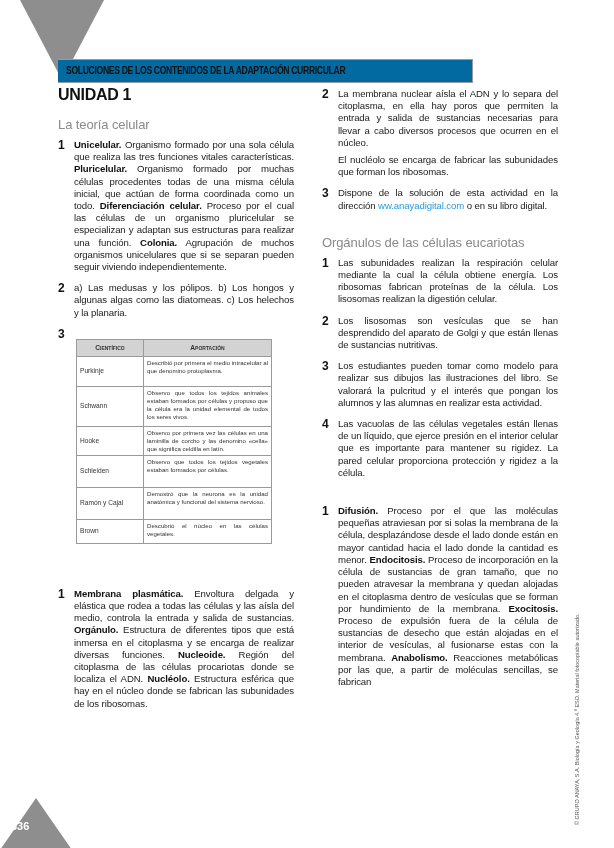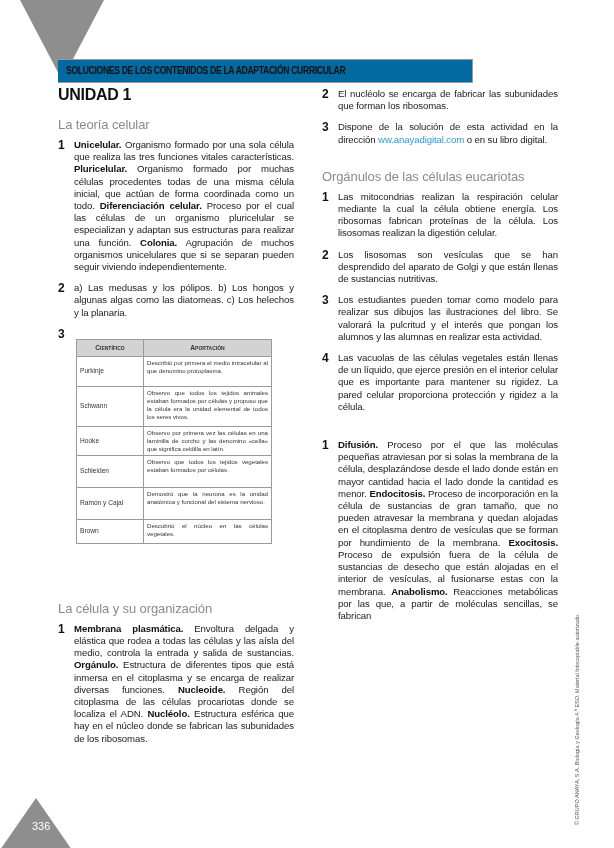--- a/index.html
+++ b/index.html
@@ -22,21 +22,21 @@
     font-family: "Liberation Sans", sans-serif; font-weight: bold;
     font-size: 10.5px; letter-spacing: -0.4px; color: #111;
     transform: scaleX(0.82); transform-origin: left center; white-space: nowrap;
   }
   .tri-bottom {
     position: absolute; left: 0; top: 798px; width: 0; height: 0;
     border-left: 36px solid transparent; border-right: 36px solid transparent;
     border-bottom: 52px solid #8e8e8e;
   }
   .page-number {
-    position: absolute; left: 32px; top: 820px; font-size: 11px; font-weight: normal; color: #fff;
+    position: absolute; left: 11px; top: 820px; font-size: 11px; font-weight: bold; color: #fff;
   }
   .side-note {
     position: absolute; left: 574px; top: 825px; transform: rotate(-90deg);
     transform-origin: left top; font-size: 5.5px; color: #555; white-space: nowrap;
   }
   .col { position: absolute; top: 84px; }
   .col-left { left: 58px; width: 236px; }
   .col-right { left: 322px; width: 236px; top: 88px; }
   .unit-title { font-size: 16px; font-weight: bold; color: #111; margin: 2px 0 10px 0; letter-spacing: -0.3px; }
   .section-title { font-size: 13px; color: #8a8a8a; margin: 12px 0 6px 0; letter-spacing: -0.1px; line-height: 17px; }
@@ -116,50 +116,50 @@
       </tr>
       <tr style="height:24px">
         <td class="name">Brown</td>
         <td class="desc">Descubrió el núcleo en las células vegetales.</td>
       </tr>
     </tbody>
   </table>
 
   <div style="height:44px"></div>
 
-  <div class="section-title">La célula y su organización</div>
 
   <div class="item">
     <div class="num">1</div>
     <div class="txt">
       <b>Membrana plasmática.</b><span> Envoltura delgada y elástica que rodea a todas las células y las aísla del medio, controla la entrada y salida de sustancias. </span><b>Orgánulo.</b><span> Estructura de diferentes tipos que está inmersa en el citoplasma y se encarga de realizar diversas funciones. </span><b>Nucleoide.</b><span> Región del citoplasma de las células procariotas donde se localiza el ADN. </span><b>Nucléolo.</b><span> Estructura esférica que hay en el núcleo donde se fabrican las subunidades de los ribosomas.</span>
     </div>
   </div>
 </div>
 
 <div class="col col-right">
   <div class="item">
     <div class="num">2</div>
     <div class="txt">
+      <p>La membrana nuclear aísla el ADN y lo separa del citoplasma, en ella hay poros que permiten la entrada y salida de sustancias necesarias para llevar a cabo diversos procesos que ocurren en el núcleo.</p>
       <p style="margin:0">El nucléolo se encarga de fabricar las subunidades que forman los ribosomas.</p>
     </div>
   </div>
 
   <div class="item" style="margin-bottom:22px">
     <div class="num">3</div>
     <div class="txt">
       <span>Dispone de la solución de esta actividad en la dirección </span><span class="link">ww.anayadigital.com</span><span> o en su libro digital.</span>
     </div>
   </div>
 
   <div class="section-title">Orgánulos de las células eucariotas</div>
 
   <div class="item">
     <div class="num">1</div>
-    <div class="txt">Las mitocondrias realizan la respiración celular mediante la cual la célula obtiene energía. Los ribosomas fabrican proteínas de la célula. Los lisosomas realizan la digestión celular.</div>
+    <div class="txt">Las subunidades realizan la respiración celular mediante la cual la célula obtiene energía. Los ribosomas fabrican proteínas de la célula. Los lisosomas realizan la digestión celular.</div>
   </div>
   <div class="item">
     <div class="num">2</div>
     <div class="txt">Los lisosomas son vesículas que se han desprendido del aparato de Golgi y que están llenas de sustancias nutritivas.</div>
   </div>
   <div class="item">
     <div class="num">3</div>
     <div class="txt">Los estudiantes pueden tomar como modelo para realizar sus dibujos las ilustraciones del libro. Se valorará la pulcritud y el interés que pongan los alumnos y las alumnas en realizar esta actividad.</div>
   </div>
   <div class="item" style="margin-bottom:26px">

